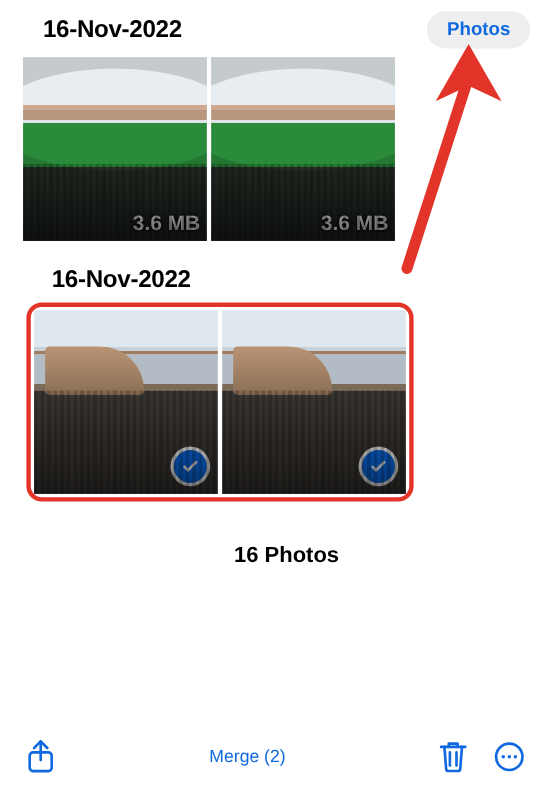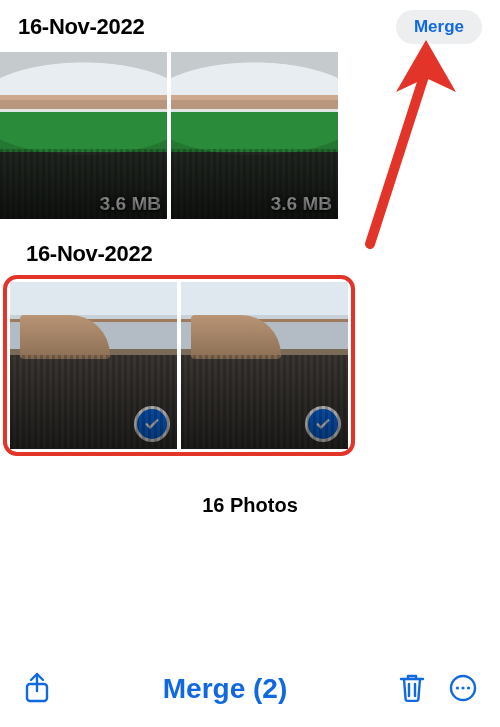--- a/index.html
+++ b/index.html
@@ -1,33 +1,33 @@
 <!DOCTYPE html>
 <html><head>
 <meta charset="utf-8">
 <style>
   * { box-sizing: border-box; margin: 0; padding: 0; }
   html, body { width: 500px; height: 727px; font-family: -apple-system, "Helvetica Neue", Arial, sans-serif; background:#fff; color:#000; }
   .root { width:500px; height:727px; position:relative; display:flex; flex-direction:column; }
-  .content { flex:1; overflow:hidden; }
+  .content { flex:1; overflow:hidden;padding-left:21px; }
   .group-header { display:flex; align-items:center; justify-content:space-between; padding: 10px 18px 8px 18px; }
   .group-header.tight { padding-left:26px; }
   .group-date { font-size:22px; font-weight:700; letter-spacing:-0.3px; }
   .pill-btn { background:#eceef0; border:none; color:#1169e0; font-weight:600; font-size:17px; padding:7px 18px; border-radius:22px; cursor:pointer; }
   .thumbs-row { display:flex; gap:4px; padding:0 0 12px 0; }
   .thumb { position:relative; width:167px; height:167px; overflow:hidden; background:#888; }
   .size-badge { position:absolute; right:6px; bottom:4px; color:#fff; font-weight:700; font-size:19px; text-shadow:0 0 6px rgba(0,0,0,.9), 0 1px 2px rgba(0,0,0,.9); }
   .check { position:absolute; right:10px; bottom:10px; width:30px; height:30px; border-radius:50%; background:#0a6ff0; display:flex; align-items:center; justify-content:center; box-shadow:0 0 0 3px #fff; }
   .highlight-box { border:4px solid #e33429; border-radius:14px; padding:3px; margin:0 3px 18px 3px; display:flex; gap:4px; width:fit-content; }
   .highlight-box .thumb { width:167px; height:167px; }
   .summary-title { text-align:center; font-weight:700; font-size:20px; margin-bottom:6px;margin-top:38px; }
   .summary-body { text-align:center; color:#8e8e92; font-size:16px; line-height:1.35; padding:0 18px 18px 18px; }
   .toolbar { height:70px; display:flex; align-items:center; justify-content:space-between; padding:0 22px 6px 22px; }
   .tb-right { display:flex; align-items:center; gap:22px; }
-  .merge-btn { color:#1169e0; font-weight:700; font-size:28px; background:none; border:none; cursor:pointer; }
+  .merge-btn { color:#1169e0; font-weight:400; font-size:16px; background:none; border:none; cursor:pointer; }
   .icon-btn { background:none; border:none; cursor:pointer; color:#1169e0; }
   .arrow-overlay { position:absolute; pointer-events:none; }
   
   .scene-stadium-interior {
     background:
       radial-gradient(120% 50% at 50% 34%, transparent 55%, rgba(0,0,0,.15) 56%),
       linear-gradient(#e7edf1 0 26%, #cfa98e 26% 29%, #b9967e 29% 34%, #e0e4e6 34% 36%, #2a8c3a 36% 60%, #2b332b 60% 100%),
       linear-gradient(#d3dbe2,#d3dbe2);
     position:relative;
   }
@@ -54,21 +54,21 @@
   }
 </style>
 </head>
 <body>
 
 <div class="root">
   <div class="content">
 
     <div class="group-header">
       <div class="group-date">16-Nov-2022</div>
-      <button class="pill-btn">Merge</button>
+      <button class="pill-btn">Photos</button>
     </div>
     <div class="thumbs-row">
       <div class="thumb scene-stadium-interior">
         <span class="size-badge">3.6 MB</span>
       </div>
       <div class="thumb scene-stadium-interior">
         <span class="size-badge">3.6 MB</span>
       </div>
     </div>
 

